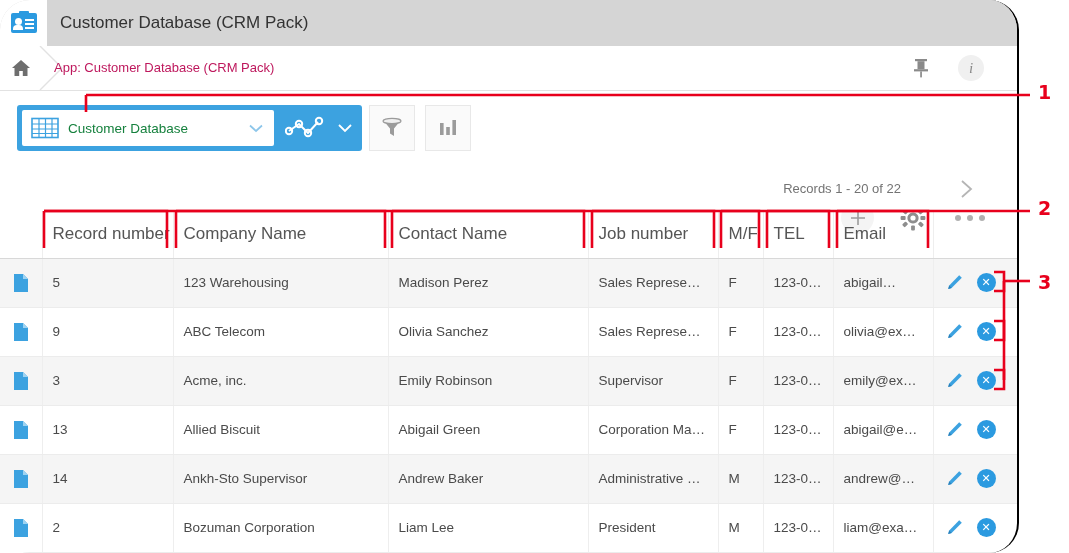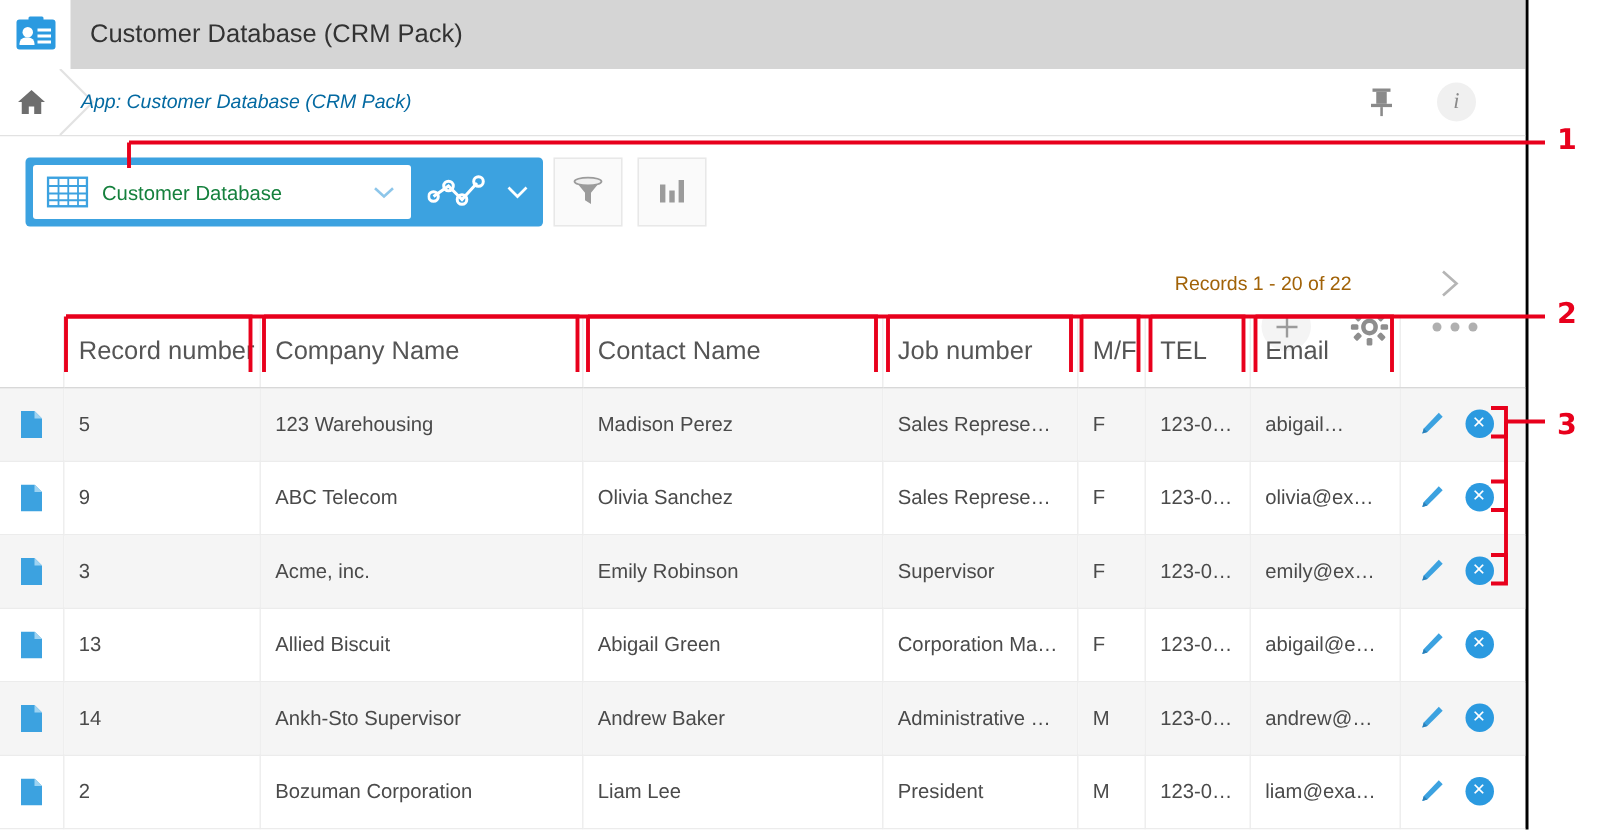--- a/index.html
+++ b/index.html
@@ -9,20 +9,21 @@
     font-family:"Liberation Sans", sans-serif;
     overflow:hidden;
     position:relative;
   }
   #app{
     position:absolute;left:0;top:0;width:1019px;height:553px;
     border-right:2px solid #000;
     box-sizing:border-box;
     background:#fff;
     overflow:hidden;
+    border-radius:30px;
   }
 
   
   .titlebar{
     position:absolute;left:0;top:0;width:1017px;height:46px;
     background:#d5d5d5;
   }
   .app-icon-wrap{
     position:absolute;left:0;top:0;width:47px;height:46px;
     background:#fff;display:flex;align-items:center;justify-content:center;
@@ -44,21 +45,21 @@
     background:#fff;border-bottom:1px solid #e2e2e2;
   }
   .home-icon{
     position:absolute;left:10px;top:11px;width:22px;height:22px;
   }
   .crumb-sep{
     position:absolute;left:38px;top:46px;width:26px;height:44px;
   }
   .crumb-text{
     position:absolute;left:54px;top:0;height:44px;line-height:44px;
-    font-size:13px;color:#0369a1;white-space:nowrap;font-style:italic;
+    font-size:13px;color:#be185d;white-space:nowrap;
   }
   .pin-icon{position:absolute;left:912px;top:57px;width:18px;height:22px;}
   .info-btn{
     position:absolute;left:958px;top:56px;width:26px;height:26px;border-radius:50%;
     background:#f0f0f0;color:#8a8a8a;font-family:"Liberation Serif",serif;
     font-style:italic;font-size:15px;text-align:center;line-height:26px;
   }
 
   
   .toolbar{position:absolute;left:0;top:91px;width:1017px;height:76px;background:#fff;}
@@ -93,21 +94,21 @@
     background:#f4f4f4;display:flex;align-items:center;justify-content:center;
   }
   .gear-btn{position:absolute;left:899px;top:113px;width:28px;height:28px;}
   .dots-btn{position:absolute;left:950px;top:121px;width:40px;height:12px;display:flex;gap:6px;align-items:center;justify-content:center;}
   .dots-btn i{width:6px;height:6px;border-radius:50%;background:#b0b0b0;display:block;}
 
   
   .records-bar{position:absolute;left:0;top:167px;width:1017px;height:44px;background:#fff;}
   .records-text{
     position:absolute;right:116px;top:0;height:44px;line-height:44px;
-    font-size:13px;color:#a16207;white-space:nowrap;
+    font-size:13px;color:#737373;white-space:nowrap;
   }
   .page-next{position:absolute;right:40px;top:11px;width:22px;height:22px;}
 
   
   .tbl{
     position:absolute;left:0;top:211px;width:1017px;
     border-collapse:collapse;table-layout:fixed;
   }
   .tbl th{
     height:47px;text-align:left;vertical-align:middle;

